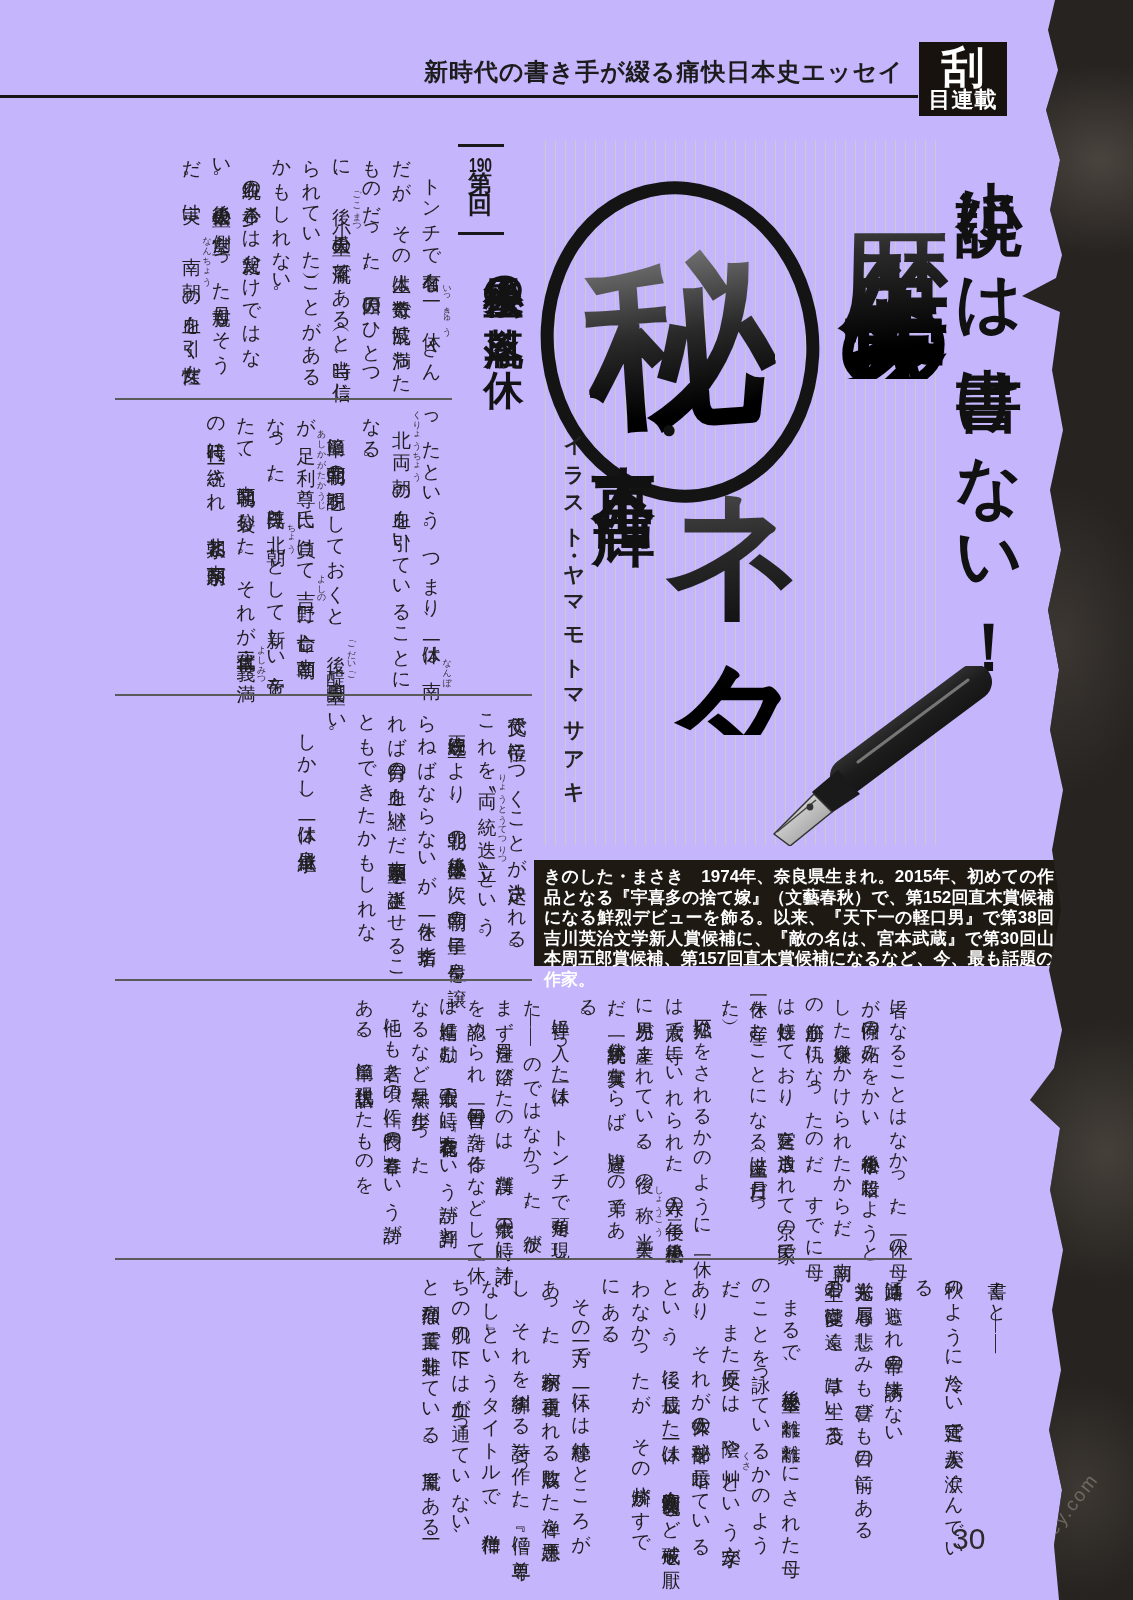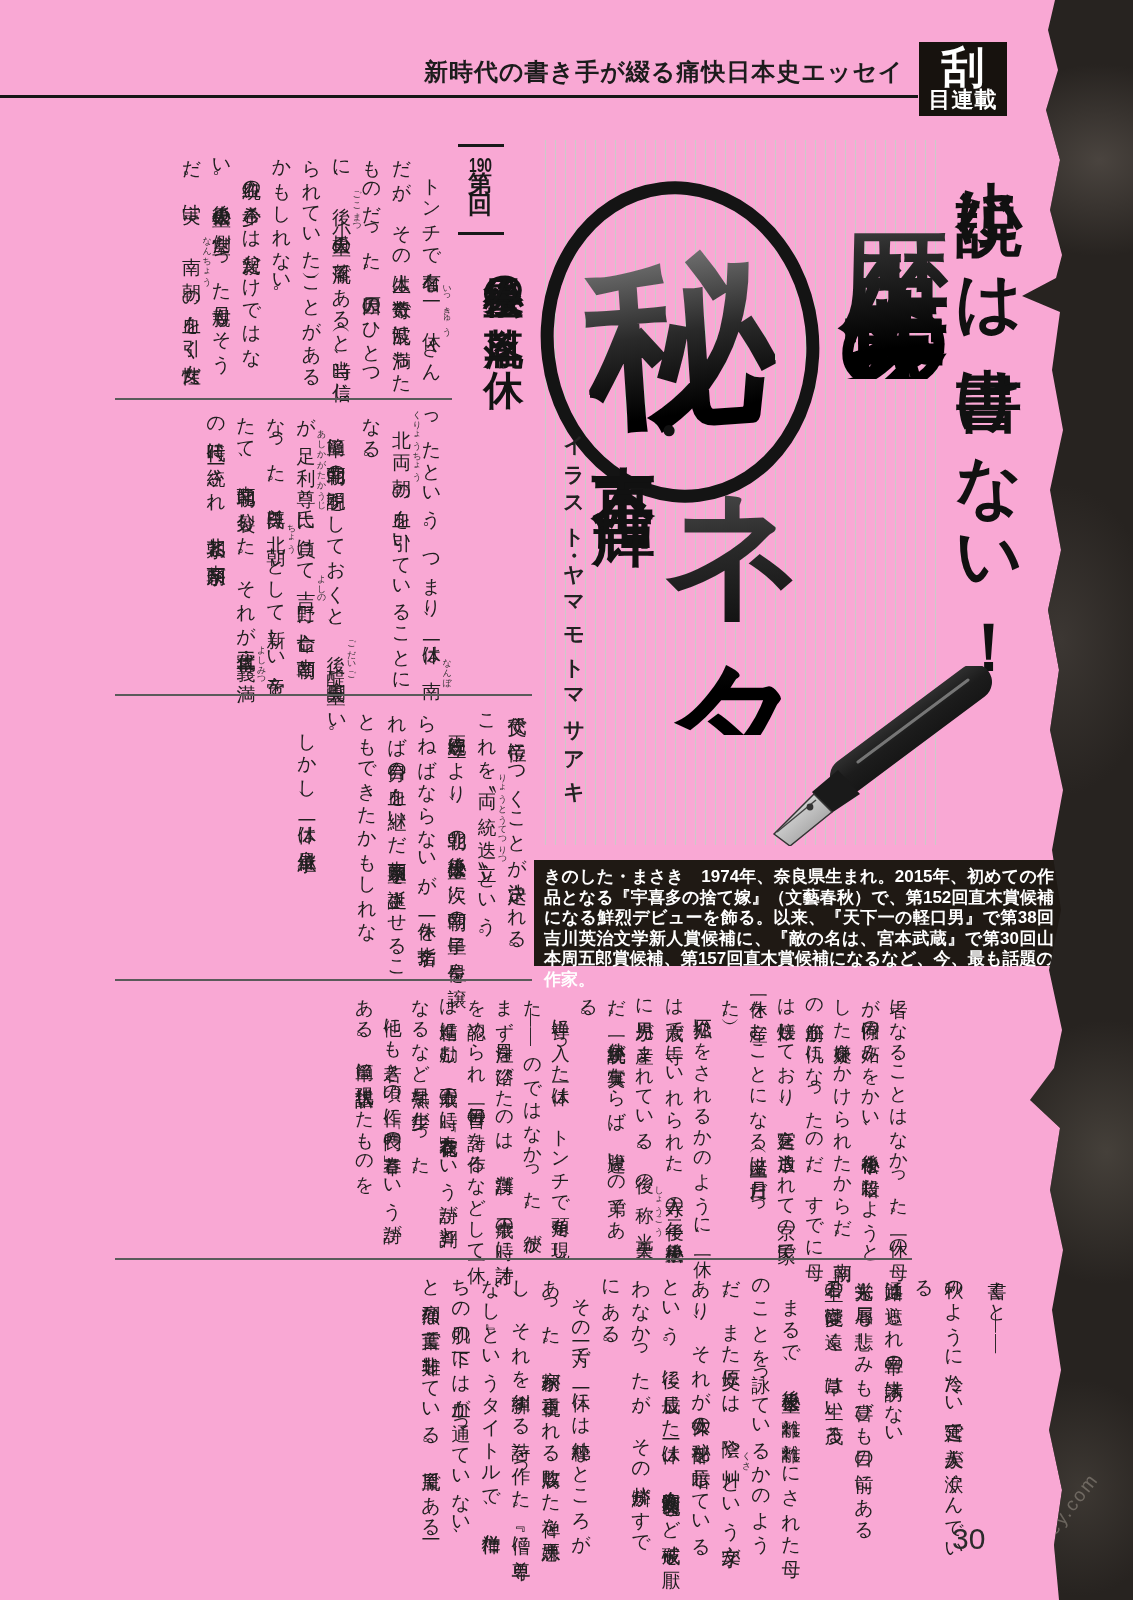--- a/index.html
+++ b/index.html
@@ -1,18 +1,18 @@
 <!DOCTYPE html>
 <html lang="ja"><head>
 <meta charset="utf-8">
 <style>
   html,body{margin:0;padding:0;background:#888;}
   .page{
     position:relative;width:1133px;height:1600px;margin:0 auto;
-    background:#f9a8d4;overflow:hidden;
+    background:#c4b5fd;overflow:hidden;
     font-family:"Liberation Serif","DejaVu Serif",serif;color:#1c1c1c;
   }
   
   .vtext{writing-mode:vertical-rl;text-orientation:mixed;}
   
   .tagline{position:absolute;left:424px;top:56px;font-size:24px;font-weight:bold;
     letter-spacing:1px;white-space:nowrap;}
   .header-rule{position:absolute;left:0;top:95px;width:918px;height:2.5px;background:#161616;}
   .badge{position:absolute;left:919px;top:42px;width:88px;height:74px;background:#17120e;
     color:#fff;text-align:center;font-family:"Liberation Sans","DejaVu Sans",sans-serif;}

